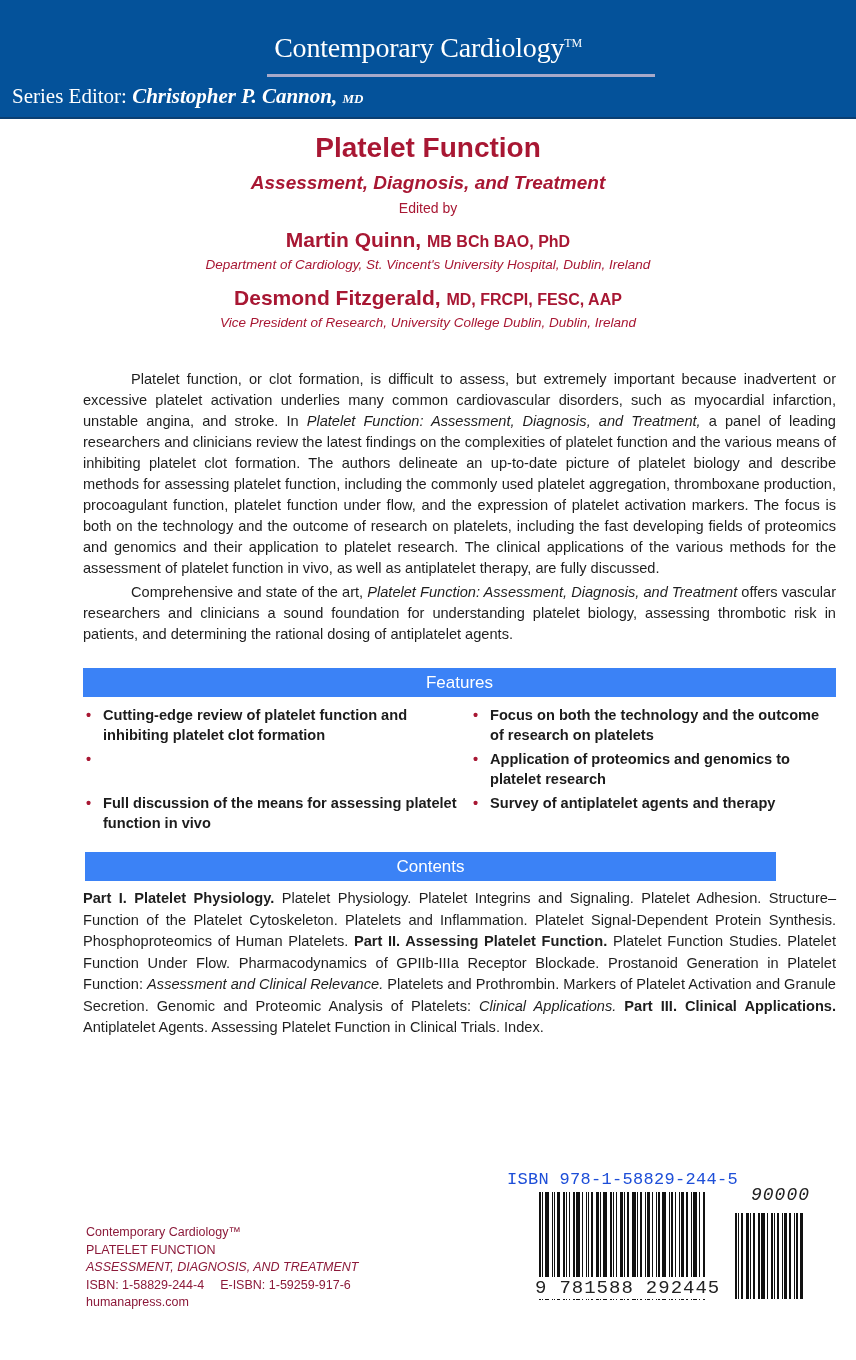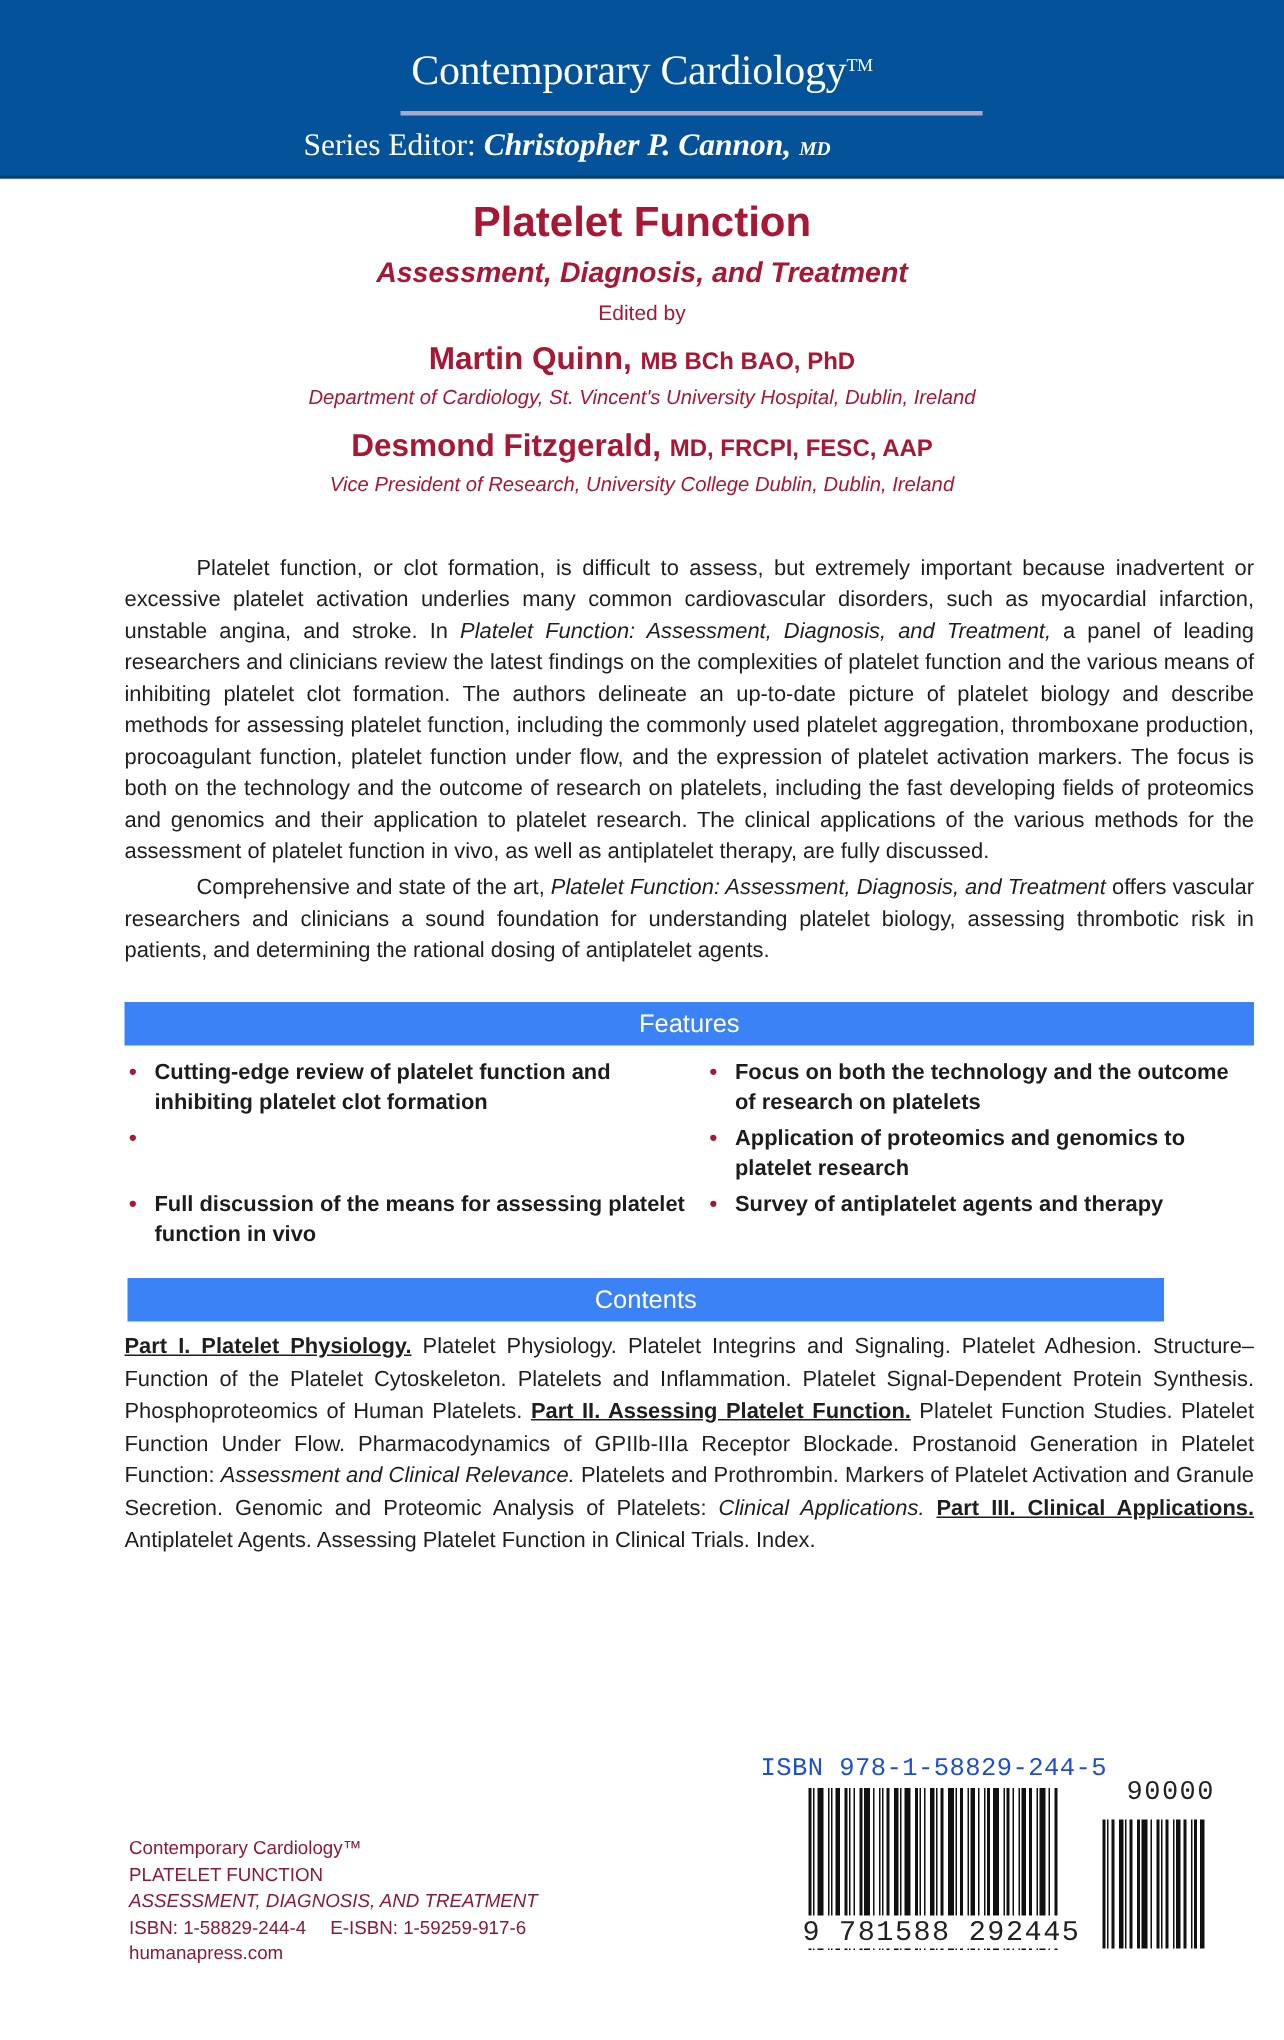--- a/index.html
+++ b/index.html
@@ -18,21 +18,21 @@
     position: absolute; left: 0; width: 856px; top: 32px; text-align: center;
     font-family: "Liberation Serif", "DejaVu Serif", serif;
     font-size: 28px; color: #ffffff; letter-spacing: -0.2px;
   }
   .series-title .tm { font-size: 12px; vertical-align: top; position: relative; top: 4px; }
   .series-rule {
     position: absolute; left: 267px; top: 74px; width: 388px; height: 3px;
     background: #a7a9c9;
   }
   .series-editor {
-    position: absolute; left: 0; width: 756px; top: 84px; text-align: center;
+    position: absolute; left: 12px; width: 756px; top: 84px; 
     font-family: "Liberation Serif", "DejaVu Serif", serif;
     font-size: 21px; color: #ffffff;
   }
   .series-editor .name { font-style: italic; font-weight: bold; }
   .series-editor .cred { font-style: italic; font-weight: bold; font-size: 13px; }
 
   .title-block { position: absolute; left: 0; top: 128px; width: 856px; text-align: center; color: #a81733; }
   .book-title { font-size: 28px; font-weight: bold; margin: 0; line-height: 40px; }
   .book-subtitle { font-size: 19px; font-weight: bold; font-style: italic; line-height: 30px; margin-top: 0; }
   .edited-by { font-size: 14px; color: #a81733; line-height: 20px; }
@@ -59,37 +59,37 @@
     display: grid; grid-template-columns: 387px 366px; row-gap: 4px;
     font-size: 14.6px; font-weight: bold; line-height: 20px; color: #1c1c1c;
   }
   .feat { position: relative; padding-left: 20px; }
   .feat .bullet { position: absolute; left: 3px; top: 0; color: #a81733; font-weight: bold; }
 
   .contents-text {
     position: absolute; left: 83px; top: 888px; width: 753px;
     font-size: 14.6px; line-height: 21.5px; text-align: justify; color: #1e1e1e;
   }
-  .contents-text b { font-weight: bold; text-decoration: underline; }
+  .contents-text b { font-weight: bold; }
 
   .imprint {
     position: absolute; left: 86px; top: 1224px; width: 320px;
     font-size: 12.5px; line-height: 17.5px; color: #8c1a3a;
   }
   .imprint .it { font-style: italic; }
   .imprint .isbn-sep { display: inline-block; width: 16px; }
 
   .barcode-wrap { position: absolute; left: 505px; top: 1170px; width: 320px; height: 140px; }
   .isbn-top {
     position: absolute; left: 2px; top: 0; font-family: "Liberation Mono", "DejaVu Sans Mono", monospace;
     font-size: 17px; color: #1d4ed8; letter-spacing: 0.3px;
   }
   .price-num {
     position: absolute; left: 246px; top: 15px; font-family: "Liberation Mono", "DejaVu Sans Mono", monospace;
-    font-size: 18px; color: #222; letter-spacing: 1px;
+    font-size: 18px; color: #222; letter-spacing: 1px; font-style: italic;
   }
   .bars-main { position: absolute; left: 34px; top: 22px; width: 180px; height: 112px; display: flex; align-items: flex-start; }
   .bars-main span, .bars-addon span { display: block; background: #111; margin-right: 2px; }
   .bars-addon { position: absolute; left: 230px; top: 43px; width: 92px; height: 88px; display: flex; }
   .isbn-bottom {
     position: absolute; left: 28px; top: 107px; font-family: "Liberation Mono", "DejaVu Sans Mono", monospace;
     font-size: 19px; color: #222; background: #fff; padding: 0 2px; letter-spacing: 1px;
   }
   .isbn-bottom .gap { display: inline-block; width: 12px; }
 </style>

